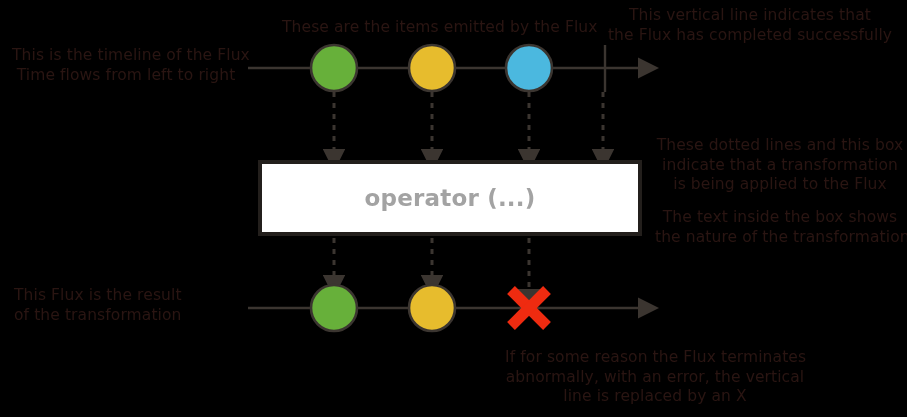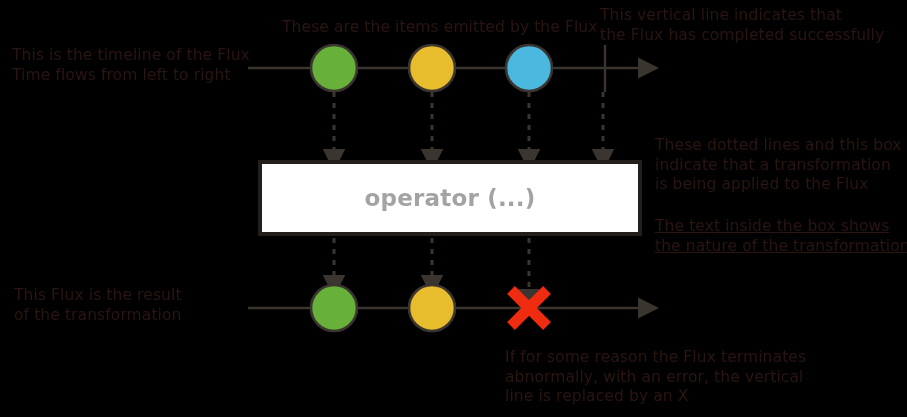--- a/index.html
+++ b/index.html
@@ -13,20 +13,21 @@
     background:#000000;
     overflow:hidden;
   }
   .note{
     position:absolute;
     color:#2a1512;
     font-size:15.5px;
     line-height:19.5px;
     white-space:pre;
     letter-spacing:.1px;
+    text-align:center;
   }
   svg#art{
     position:absolute;
     left:0;top:0;
     width:907px;height:417px;
   }
   .op-label{
     position:absolute;
     left:260px;
     top:162px;
@@ -97,21 +98,21 @@
 
   <div class="note" style="left:282px;top:18px;width:300px;text-align:center;">These are the items emitted by the Flux</div>
 
   <div class="note" style="left:600px;top:6px;width:300px;">This vertical line indicates that
 the Flux has completed successfully</div>
 
   <div class="note" style="left:655px;top:136px;width:250px;">These dotted lines and this box
 indicate that a transformation
 is being applied to the Flux</div>
 
-  <div class="note" style="left:655px;top:217px;width:250px;text-decoration:underline;">The text inside the box shows
+  <div class="note" style="left:655px;top:208px;width:250px;">The text inside the box shows
 the nature of the transformation</div>
 
   <div class="note" style="left:14px;top:286px;width:212px;text-align:left;">This Flux is the result
 of the transformation</div>
 
   <div class="note" style="left:505px;top:348px;width:300px;">If for some reason the Flux terminates
 abnormally, with an error, the vertical
 line is replaced by an X</div>
 
 </div>

